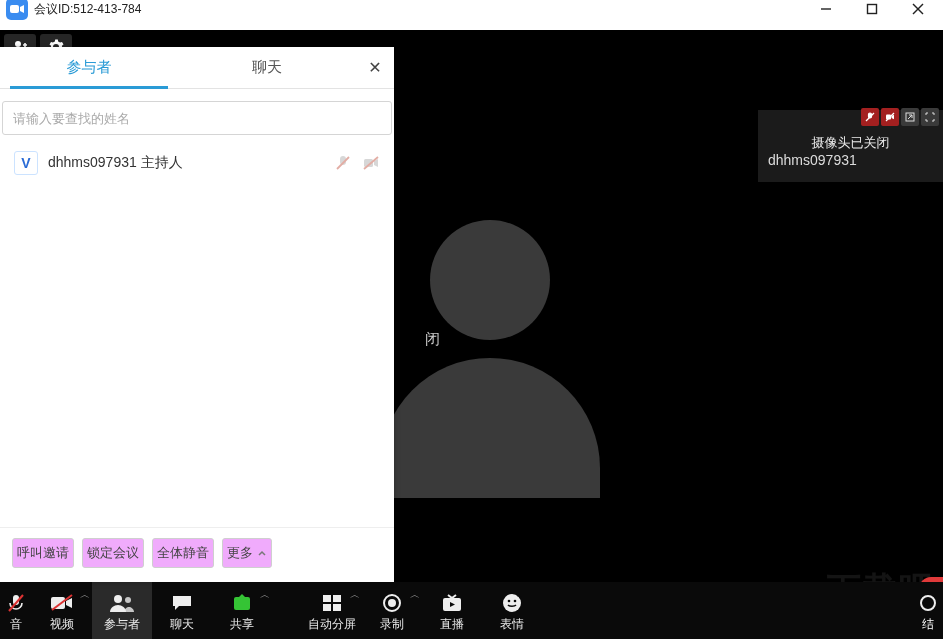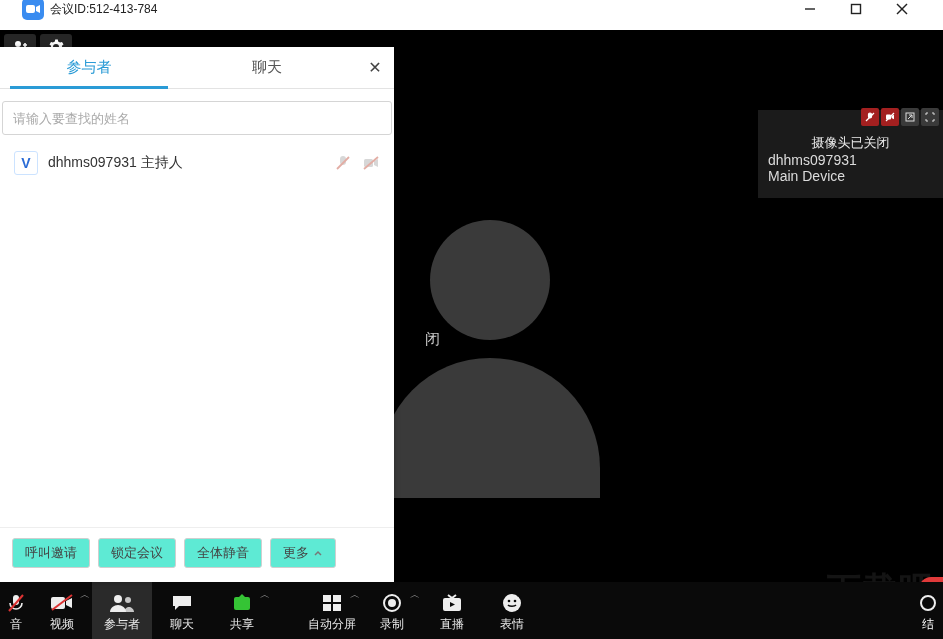--- a/index.html
+++ b/index.html
@@ -1,19 +1,19 @@
 <!DOCTYPE html>
 <html><head>
 <meta charset="utf-8">
 <style>
   * { margin: 0; padding: 0; box-sizing: border-box; font-family: "Microsoft YaHei", Arial, sans-serif; }
   body { width: 943px; height: 639px; background: #fff; overflow: hidden; position: relative; }
 
   
-  .titlebar { height: 18px; background: #fff; display: flex; align-items: center; padding: 0 18px; }
+  .titlebar { height: 18px; background: #fff; display: flex; align-items: center; padding: 0 2px; }
   .app-icon { width: 22px; height: 22px; background: #3a8cf0; border-radius: 5px; display:flex; align-items:center; justify-content:center; margin-left:4px; }
   .app-icon svg { fill:#fff; }
   .title-text { font-size: 12px; margin-left: 6px; color:#222; }
   .title-spacer { flex:1; }
   .win-btn { width: 46px; height: 30px; display:flex; align-items:center; justify-content:center; }
   .win-btn svg { stroke:#222; }
 
   
   .stage { position: absolute; top:30px; left:0; right:0; bottom:0; background:#000; }
 
@@ -44,21 +44,21 @@
   .closex { width:38px; display:flex; align-items:center; justify-content:center; font-size:16px; color:#444;}
   .search { margin:12px 2px 8px;text-decoration:underline; }
   .search input { width:100%; height:34px; border:1px solid #d5d5d5; border-radius:3px; padding:0 10px; font-size:13px; color:#333; }
   .search input::placeholder { color:#aaa; }
   .plist { flex:1; overflow:auto; }
   .prow { display:flex; align-items:center; padding:8px 14px; gap:10px; }
   .pavatar { width:24px; height:24px; background:#fff; border:1px solid #cce3ff; border-radius:3px; display:flex; align-items:center; justify-content:center; color:#2a6bd6; font-weight:bold; font-size:14px;}
   .pname { font-size:14px; color:#333; flex:1; }
   .picon { width:18px; height:18px; opacity:.55; }
   .p-actions { display:flex; gap:8px; padding:10px 12px 14px; border-top:1px solid #eee; justify-content:flex-start; }
-  .btn { border:1px solid #cfcfcf; background:#5eead4; color:#444; font-size:13px; padding:5px 12px; border-radius:3px; display:flex; align-items:center; gap:4px; }
+  .btn { border:1px solid #cfcfcf; background:#f0abfc; color:#444; font-size:13px; padding:5px 4px; border-radius:3px; display:flex; align-items:center; gap:4px; }
 
   
   .collapse-v { position:absolute; top:565px; left:430px; color:#c8c8c8; }
 
   
   .bottombar { position:absolute; left:0; right:0; bottom:0; height:57px; background:#0a0a0a; display:flex; align-items:stretch; }
   .bitem { min-width:60px; padding:4px 6px 2px; display:flex; flex-direction:column; align-items:center; justify-content:center; color:#e9e9e9; font-size:12px; position:relative;}
   .bitem.partial { min-width:30px; }
   .bitem.active { background:#2a2a2a; }
   .bitem .ico { height:26px; display:flex; align-items:center; justify-content:center; }
@@ -145,21 +145,20 @@
           </svg>
         </div>
       <div class="ticon gray">
           <svg width="10" height="10" viewBox="0 0 10 10" fill="none" stroke="#ddd">
             <path d="M1 3V1h2M9 3V1H7M1 7v2h2M9 7v2H7"></path>
           </svg>
         </div>
     </div>
     <div class="tile-label">摄像头已关闭</div>
     <div class="tile-line">dhhms097931</div>
-    <div class="tile-line">Main Device</div>
   </div>
 
   <div class="collapse-v">
     <svg width="22" height="14" viewBox="0 0 22 14" fill="none" stroke="#c8c8c8" stroke-width="2">
         <path d="M3 3l8 7 8-7"></path>
       </svg>
   </div>
 
   <div class="watermark">下载吧</div>
   <div class="red-bubble"></div>

